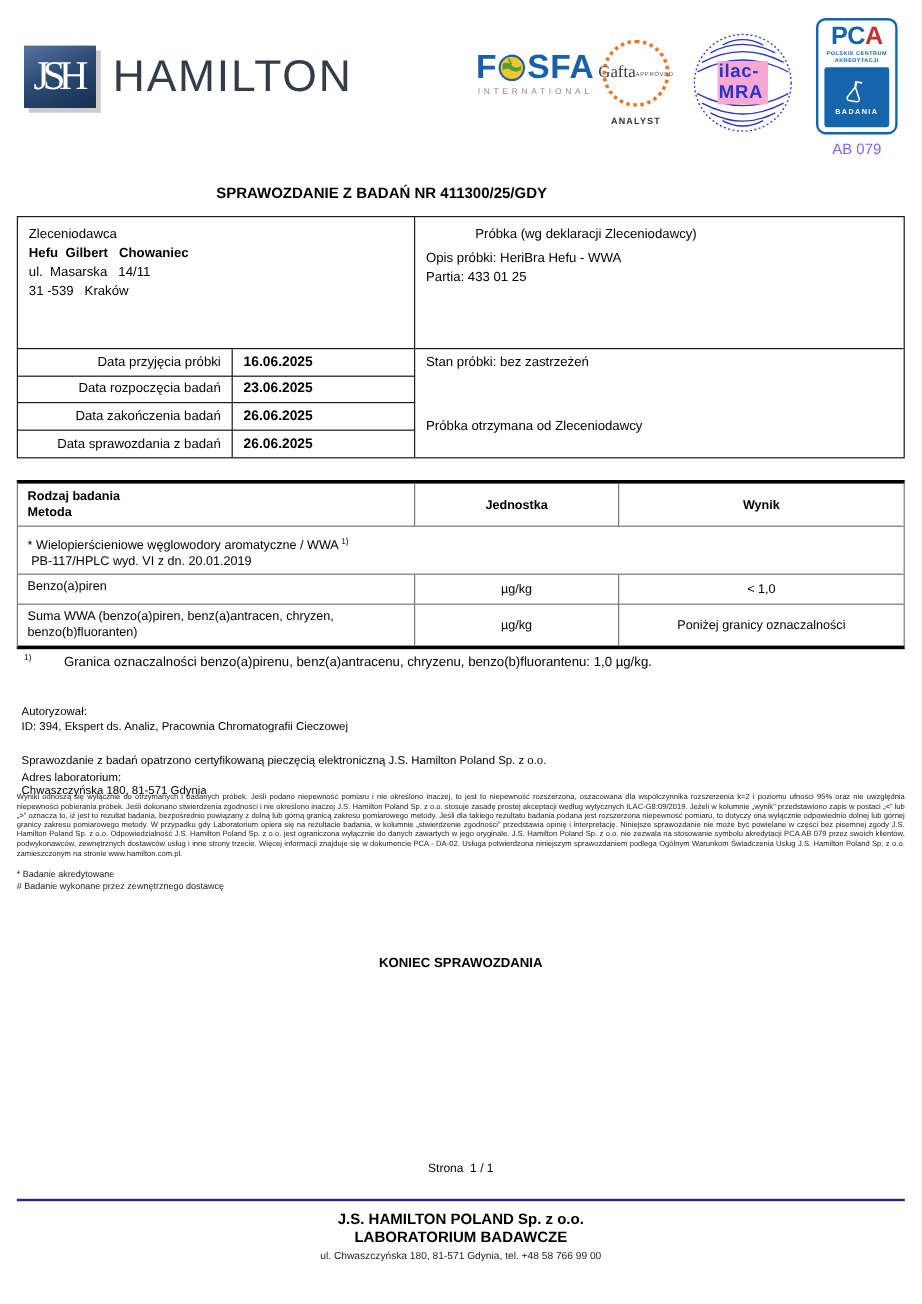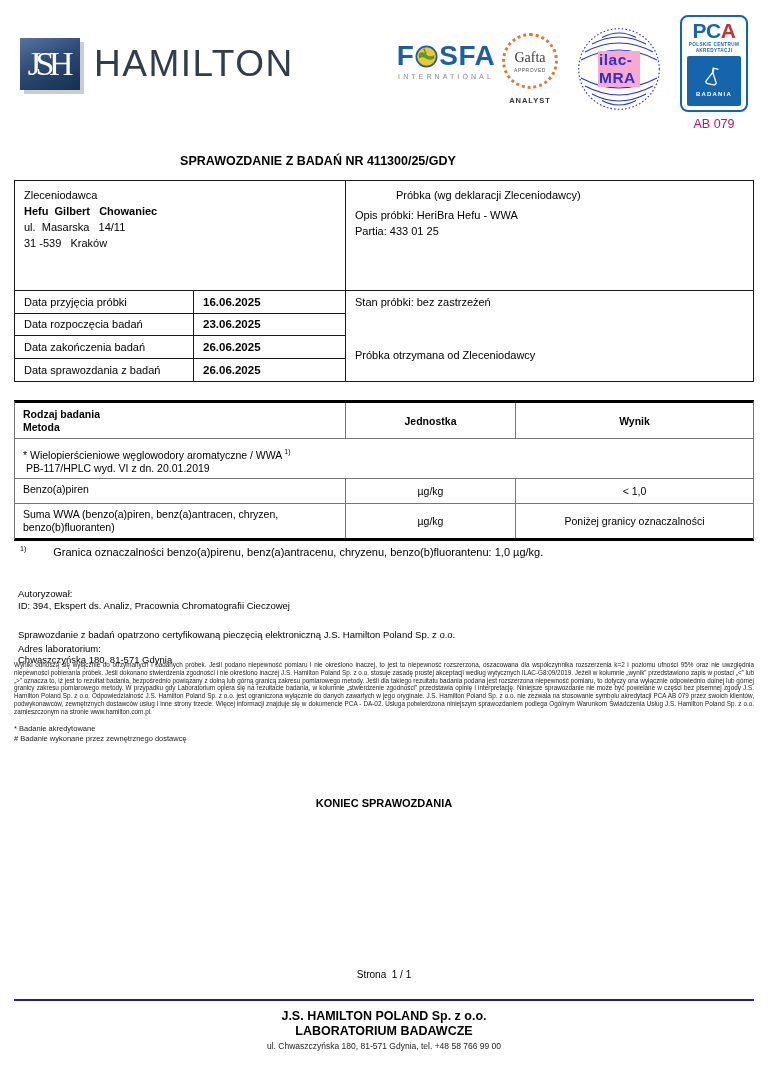--- a/index.html
+++ b/index.html
@@ -28,21 +28,21 @@
   }
 
   .fosfa { position:absolute; left:392px; top:42px; width:108px; text-align:center; }
   .fosfa-word { font-size:28px; font-weight:bold; color:#1a5fa8; letter-spacing:0.5px; line-height:28px; display:flex; align-items:center; justify-content:center;}
   .fosfa-globe { display:inline-block; width:23px; height:23px; margin:0 1px; }
   .fosfa-sub { font-size:7px; color:#8a8a8a; letter-spacing:3.1px; margin-top:3px; }
 
   .gafta { position:absolute; left:501px; top:33px; width:58px; text-align:center; }
   .gafta-circle {
     width:50px; height:50px; margin:0 auto; border:3px dotted #de7b30; border-radius:50%;
-    display:flex; flex-direction:column; align-items:center; justify-content:center;text-align:right;
+    display:flex; flex-direction:row; align-items:center; justify-content:center;text-align:right;
   }
   .gafta-name { font-family:"Liberation Serif", serif; font-size:14px; color:#3c3c3c; }
   .gafta-approved { font-size:5px; color:#555; letter-spacing:.5px; margin-top:1px; }
   .gafta-analyst { font-size:7.5px; font-weight:bold; color:#333; margin-top:7px; letter-spacing:1px; }
 
   .ilac { position:absolute; left:577px; top:27px; width:84px; height:84px; }
   .ilac svg { position:absolute; inset:0; }
   .ilac-text {
     position:absolute; top:50%; left:50%; transform:translate(-50%,-50%);
     font-size:15.5px; font-weight:bold; color:#2a33c4; letter-spacing:0.5px; background:#f9a8d4; padding:0 1px;
@@ -54,38 +54,38 @@
     background:#fff; display:flex; flex-direction:column; align-items:center; padding-top:3px;
   }
   .pca-name { font-size:21px; font-weight:bold; line-height:22px; letter-spacing:-0.5px; }
   .pca-name .pc { color:#1565ad; } .pca-name .a { color:#c23230; }
   .pca-sub { font-size:4.6px; font-weight:bold; color:#1565ad; letter-spacing:.4px; line-height:5.6px; }
   .pca-box {
     width:54px; height:50px; background:#1565ad; border-radius:2px; margin-top:3px;
     display:flex; flex-direction:column; align-items:center; justify-content:center; gap:2px;
   }
   .pca-badania { font-size:6px; font-weight:bold; color:#fff; letter-spacing:1.2px; }
-  .pca-number { font-size:12.5px; color:#be185d; margin-top:5px; }
+  .pca-number { font-size:12.5px; color:#8b5cf6; margin-top:5px; }
 
   
   .title { position:absolute; top:154px; left:0; width:636px; text-align:center;
            font-size:12.5px; font-weight:bold; }
 
   
   .doc-grid {
     position:absolute; top:180px; left:14px; width:740px; box-sizing:border-box;
     display:grid; grid-template-columns:179px 152px 1fr; grid-template-rows:110px repeat(4, 22.5px);
     border:1.5px solid #1a1a1a; font-size:11px;
   }
   .doc-grid > div { box-sizing:border-box; }
   .cell-client { grid-column:1 / 3; grid-row:1; border-right:1.5px solid #1a1a1a; border-bottom:1.5px solid #1a1a1a; padding:6px 9px; line-height:16px; }
   .cell-client .bold { font-weight:bold; }
   .cell-sample { grid-column:3; grid-row:1; border-bottom:1.5px solid #1a1a1a; padding:6px 9px; line-height:16px; }
   .cell-sample .first { margin-bottom:4px;margin-left:41px; }
-  .cell-dlabel { grid-column:1; border-right:1.5px solid #1a1a1a; border-bottom:1.5px solid #1a1a1a; padding:0 9px; display:flex; align-items:center; }
+  .cell-dlabel { grid-column:1; border-right:1.5px solid #1a1a1a; border-bottom:1.5px solid #1a1a1a; padding:0 9px; display:flex; align-items:center;justify-content:flex-end; }
   .cell-dval { grid-column:2; border-right:1.5px solid #1a1a1a; border-bottom:1.5px solid #1a1a1a; padding:0 9px; display:flex; align-items:center; font-weight:bold; font-size:11.5px; }
   .row-last { border-bottom:none !important; }
   .cell-status { grid-column:3; grid-row:2 / 6; position:relative; padding:5px 9px; }
   .status-origin { position:absolute; top:58px; left:9px; }
 
   
   .results-grid {
     position:absolute; top:400px; left:14px; width:740px; box-sizing:border-box;
     display:grid; grid-template-columns:331px 170px 1fr; grid-template-rows:36px 40px 25px 34px;
     border-top:3px solid #000; border-bottom:3px solid #000;

